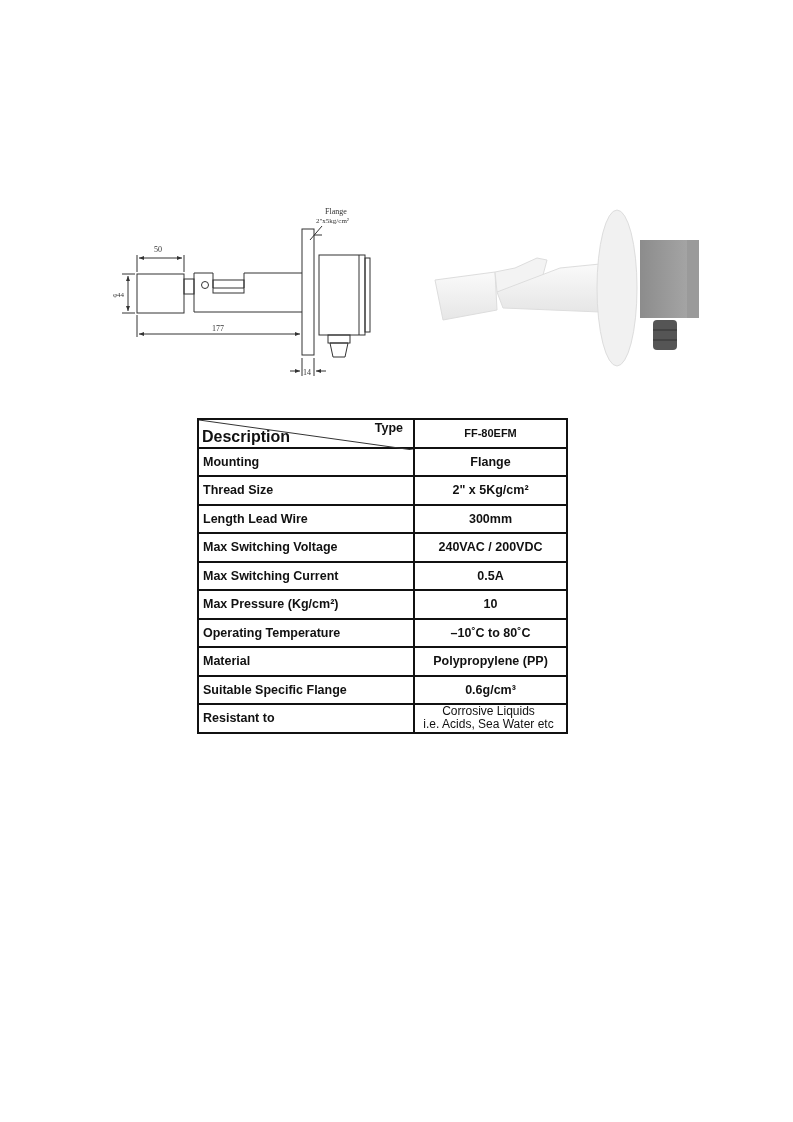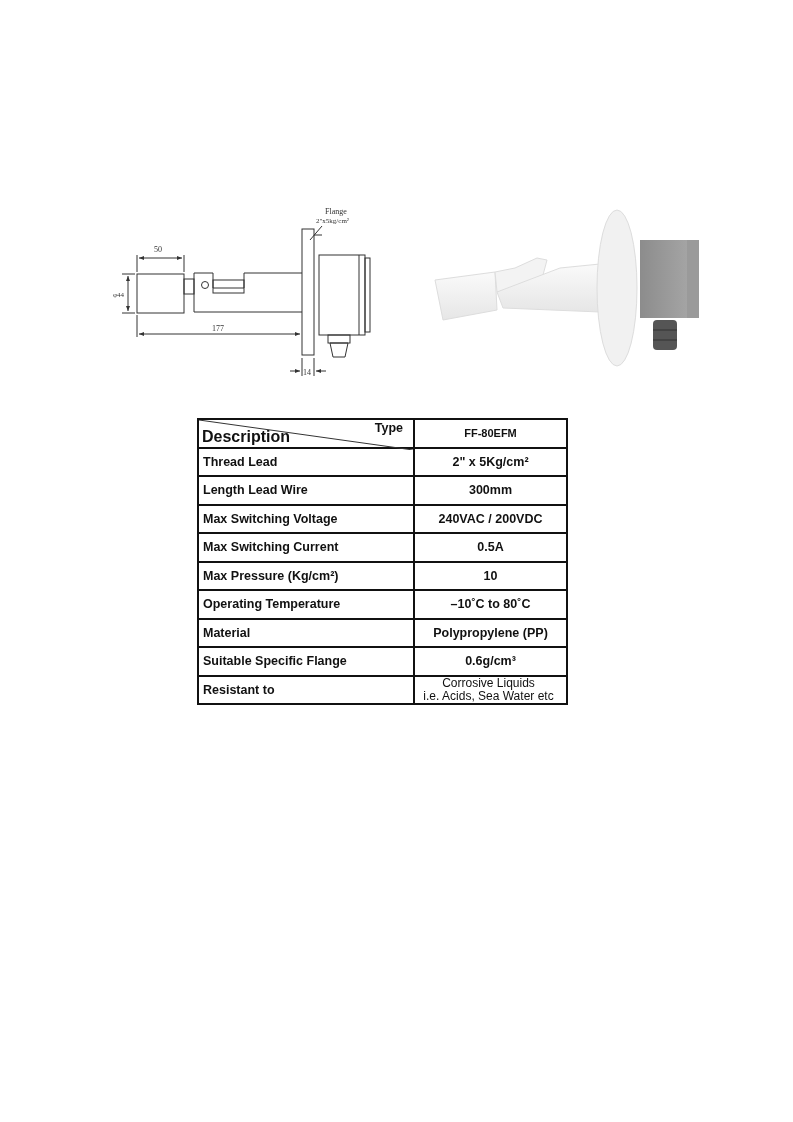--- a/index.html
+++ b/index.html
@@ -112,21 +112,25 @@
     <td class="lbl hdrcell">
       <svg width="214" height="30">
             <line x1="0" y1="0" x2="214" y2="30" stroke="#333" stroke-width="1"></line>
           </svg>
       <span class="hdr-type">Type</span>
       <span class="hdr-desc">Description</span>
     </td>
     <td class="val model">FF-80EFM</td>
   </tr>
   <tr>
-        <td class="lbl">Thread Lead</td>
+        <td class="lbl">Mounting</td>
+        <td class="val">Flange</td>
+      </tr>
+  <tr>
+        <td class="lbl">Thread Size</td>
         <td class="val">2" x 5Kg/cm²</td>
       </tr>
   <tr>
         <td class="lbl">Length Lead Wire</td>
         <td class="val">300mm</td>
       </tr>
   <tr>
         <td class="lbl">Max Switching Voltage</td>
         <td class="val">240VAC / 200VDC</td>
       </tr>

